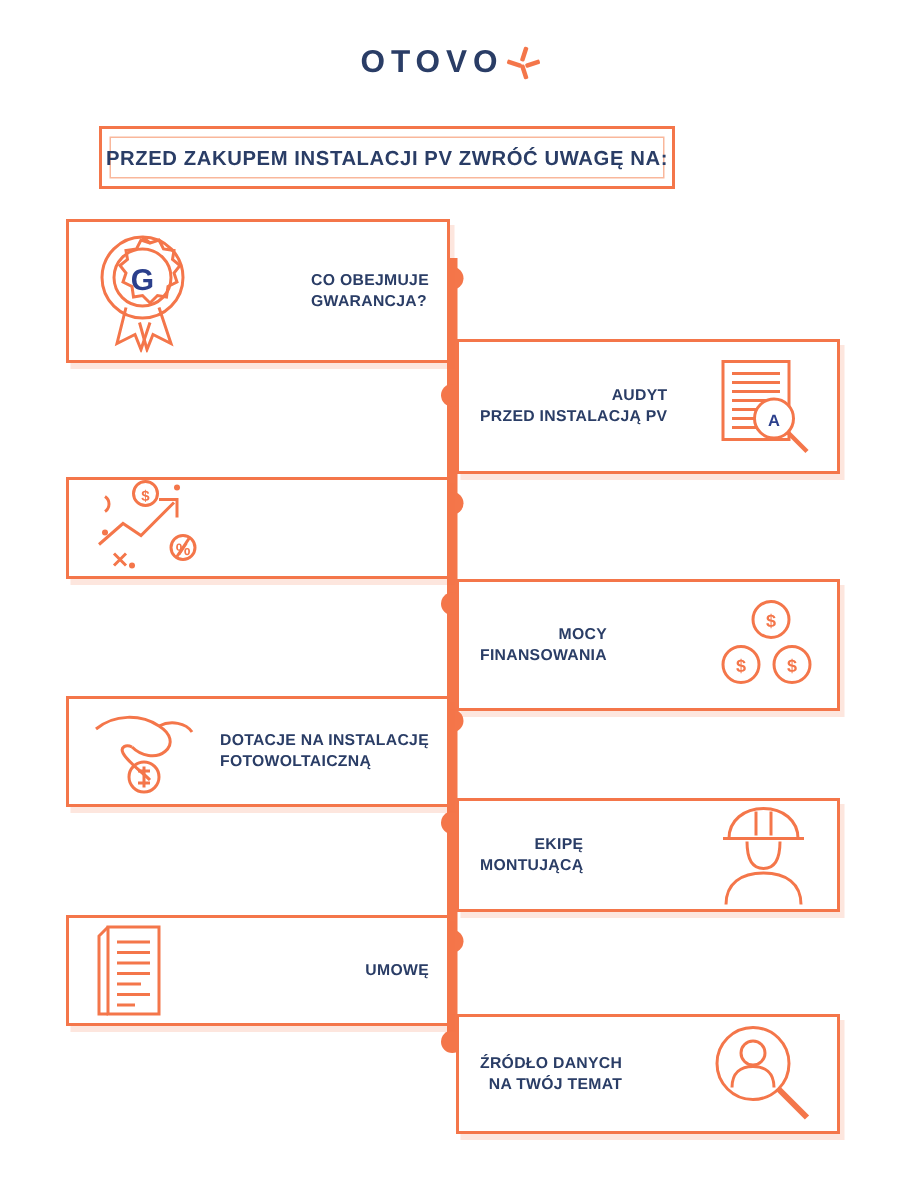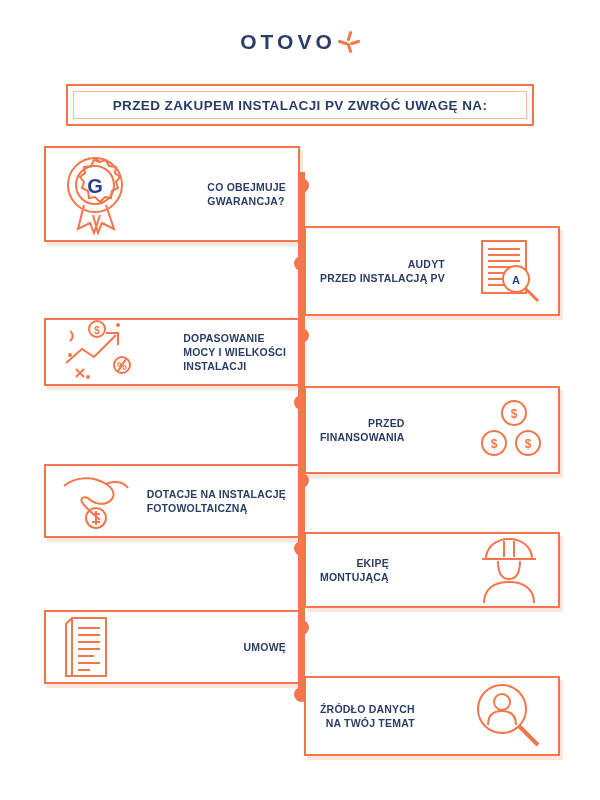--- a/index.html
+++ b/index.html
@@ -53,21 +53,21 @@
   .logo-spark .s1 { width: 2.5px; height: 10px; left: 10px; top: 0px; transform: rotate(18deg); }
   .logo-spark .s2 { width: 2.5px; height: 10px; left: 10px; top: 12px; transform: rotate(-18deg); }
   .logo-spark .s3 { width: 10px; height: 2.5px; left: 0px; top: 10px; transform: rotate(18deg); }
   .logo-spark .s4 { width: 10px; height: 2.5px; left: 12px; top: 10px; transform: rotate(-18deg); }
 
   
   .title-banner {
     position: absolute;
     left: 66px;
     top: 84px;
-    width: 468px;
+    width: 384px;
     height: 42px;
     border: 2px solid #f4764a;
     box-sizing: border-box;
     display: flex;
     align-items: center;
     justify-content: center;
     background: #fff;
   }
   .title-banner .inner {
     position: absolute;
@@ -209,27 +209,24 @@
           <path d="M10 12 a6 6 0 0 1 0 10"></path>
           <path d="M16 50 L24 58 M24 50 L16 58"></path>
         </g>
         <circle cx="10" cy="36" r="2" fill="#f4764a"></circle>
         <circle cx="58" cy="6" r="2" fill="#f4764a"></circle>
         <circle cx="28" cy="58" r="2" fill="#f4764a"></circle>
         <text x="37" y="15" font-family="'Liberation Sans', sans-serif" font-size="10" font-weight="bold" fill="#f4764a" text-anchor="middle">$</text>
         <text x="62" y="51" font-family="'Liberation Sans', sans-serif" font-size="11" font-weight="bold" fill="#f4764a" text-anchor="middle">%</text>
       </svg>
     </div>
-    <div class="card-label">DOPASOWANIE
-MOCY I WIELKOŚCI
-INSTALACJI</div>
   </div>
 
   <div class="card right" style="top:386px; height:88px;">
-    <div class="card-label">PRZED
+    <div class="card-label">MOCY
 FINANSOWANIA</div>
     <div class="card-icon">
       <svg width="74" height="66" viewBox="0 0 74 66">
         <g fill="none" stroke="#f4764a" stroke-width="2">
           <circle cx="44" cy="16" r="12"></circle>
           <circle cx="24" cy="46" r="12"></circle>
           <circle cx="58" cy="46" r="12"></circle>
         </g>
         <text x="44" y="21" font-family="'Liberation Sans', sans-serif" font-size="12" font-weight="bold" fill="#f4764a" text-anchor="middle">$</text>
         <text x="24" y="51" font-family="'Liberation Sans', sans-serif" font-size="12" font-weight="bold" fill="#f4764a" text-anchor="middle">$</text>

